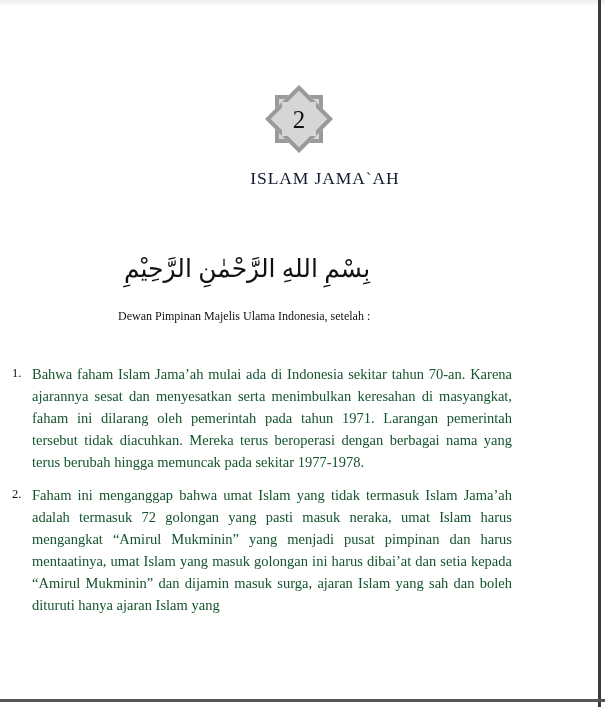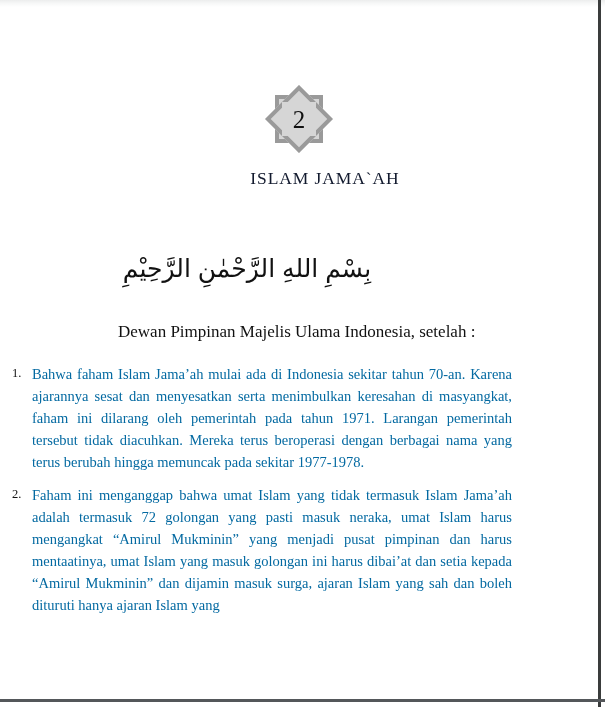--- a/index.html
+++ b/index.html
@@ -134,35 +134,35 @@
     margin-left: 48px;
   }
 
   
   .basmala {
     position: absolute;
     left: 0;
     top: 252px;
     width: 494px;
     text-align: center;
-    font-family: Liberation Sans, sans-serif;
+    font-family: Liberation Serif, serif;
     font-size: 25px;
     direction: rtl;
     color: #111111;
     line-height: 1.35;
     white-space: nowrap;
   }
 
   
   .lead-line {
     position: absolute;
     left: 118px;
-    top: 320px;
+    top: 308px;
     width: 400px;
-    font-size: 17px;
+    font-size: 12px;
     line-height: 1.45;
     color: #111111;
   }
 
   
   .clause-block {
     position: absolute;
     left: 0;
     top: 363px;
     width: 598px;
@@ -205,21 +205,21 @@
     padding-top: 1px;
     color: #111111;
   }
 
   .num-text {
     flex: 1 1 auto;
     font-size: 14.5px;
     line-height: 1.52;
     text-align: justify;
     text-justify: inter-word;
-    color: #0369a1;
+    color: #14532d;
     hyphens: none;
   }
 </style>
 </head>
 <body>
 
 <div class="page-viewport">
 
   <div class="page-sheet">
 

